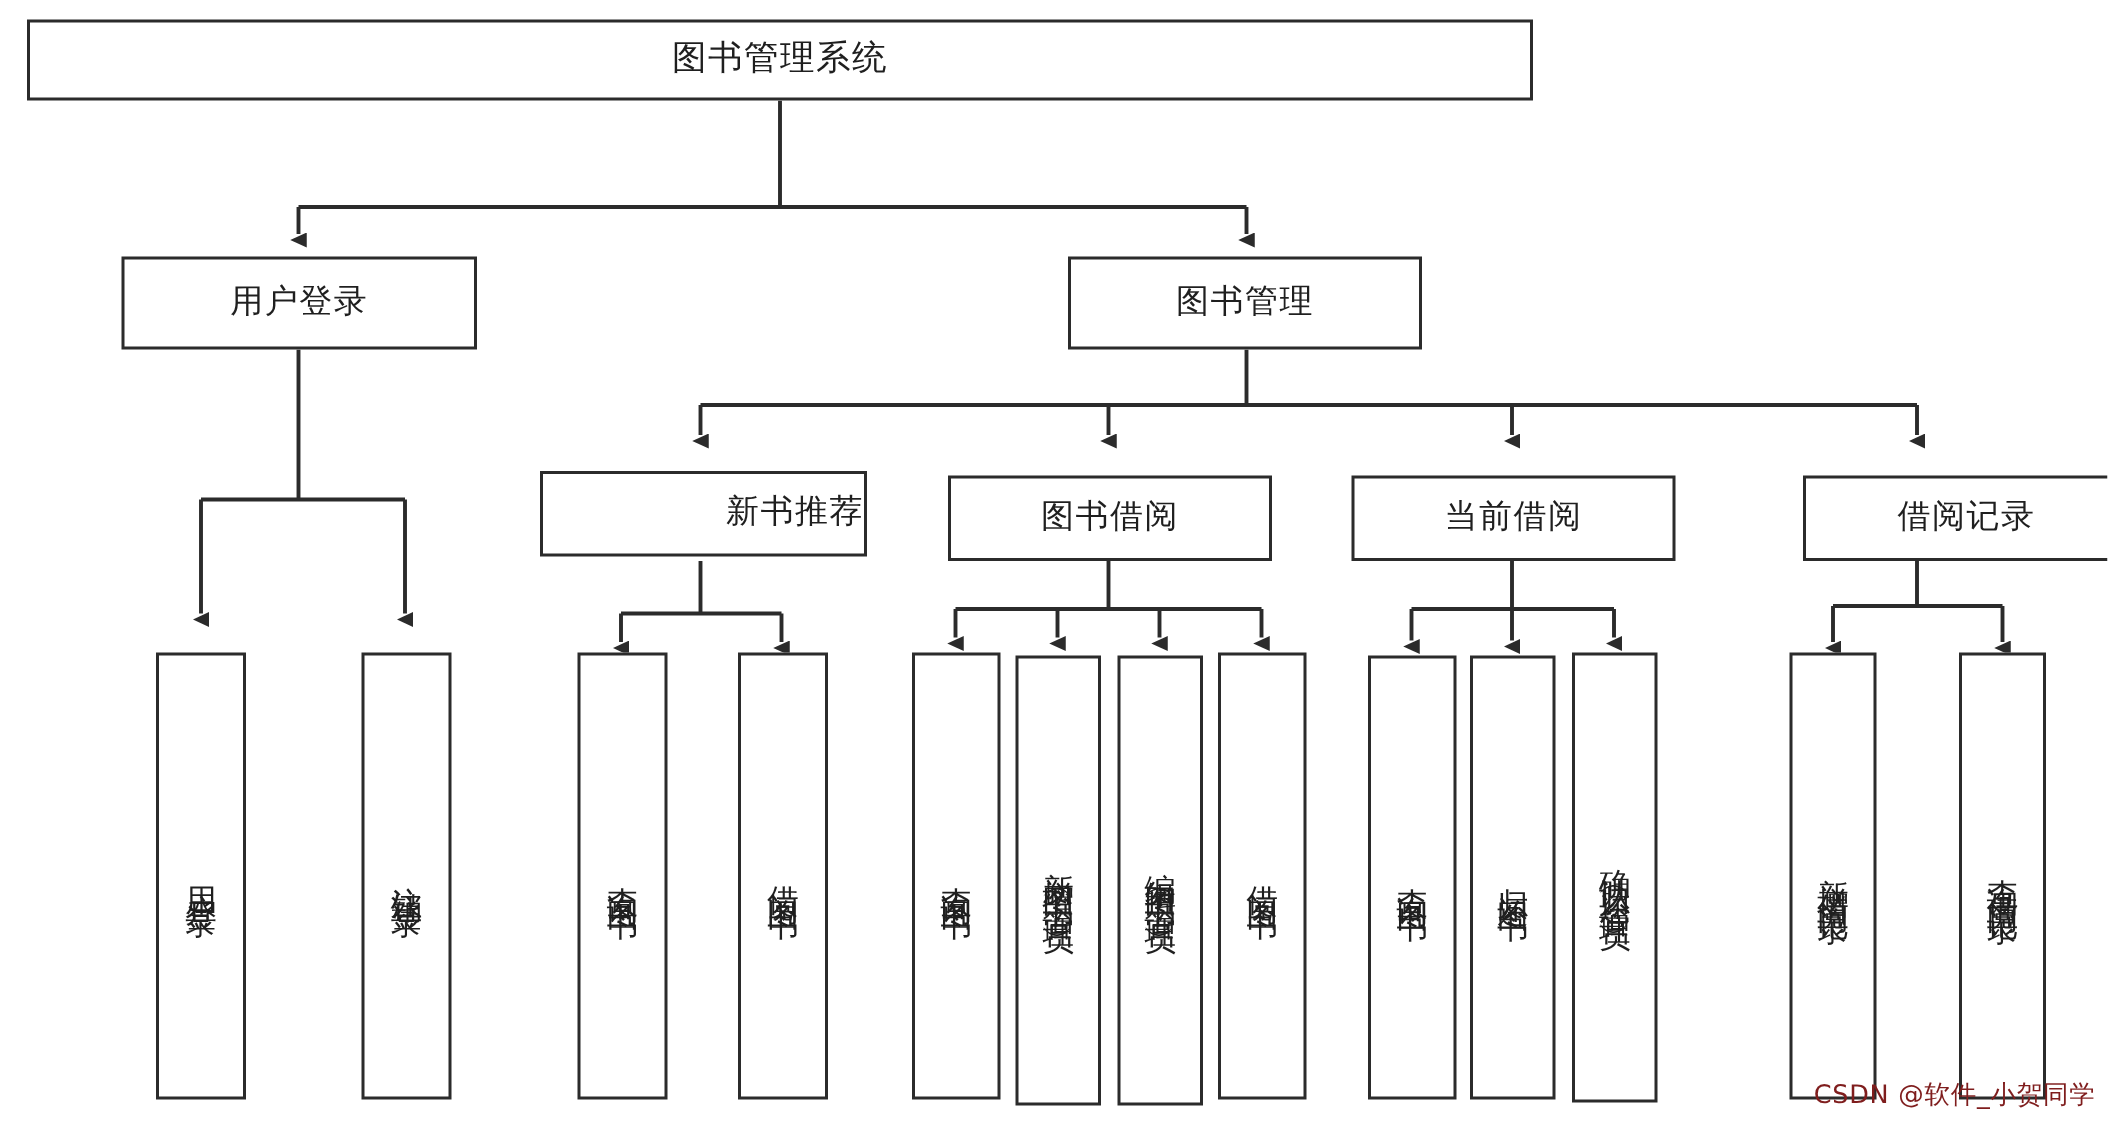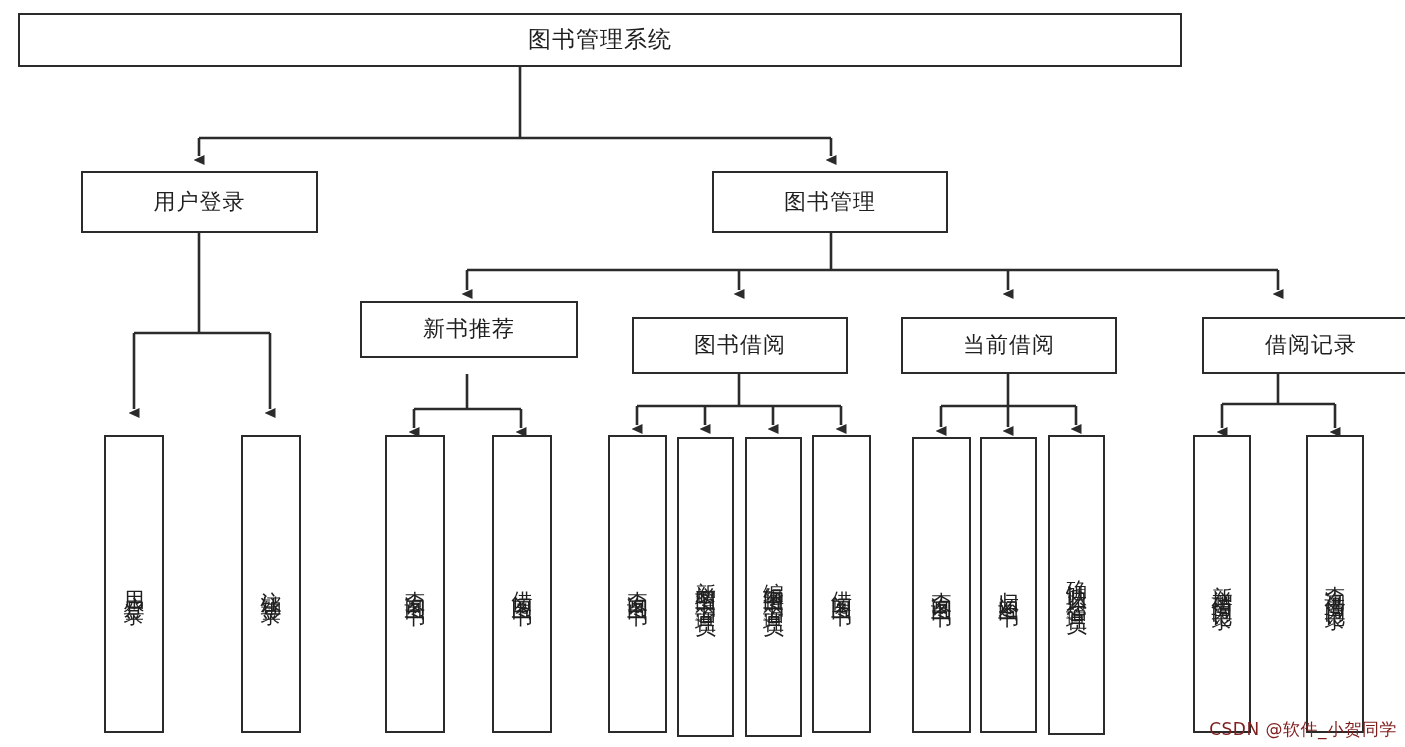--- a/index.html
+++ b/index.html
@@ -117,32 +117,32 @@
       <path d="M1008,406 L1008,427" marker-end="url(#arrow)"></path>
       <path d="M1076,406 L1076,425" marker-end="url(#arrow)"></path>
 
       <path d="M1278,374 L1278,404"></path>
       <path d="M1222,404 L1335,404"></path>
       <path d="M1222,404 L1222,428" marker-end="url(#arrow)"></path>
       <path d="M1335,404 L1335,428" marker-end="url(#arrow)"></path>
     </g>
   </svg>
 
-  <div class="node horiz root" style="left:18px; top:13px; width:1164px; height:54px;">
+  <div class="node horiz root" style="left:18px; top:13px; width:1004px; height:54px;">
     <span>图书管理系统</span>
   </div>
 
   <div class="node horiz" style="left:81px; top:171px; width:237px; height:62px;">
     <span>用户登录</span>
   </div>
   <div class="node horiz" style="left:712px; top:171px; width:236px; height:62px;">
     <span>图书管理</span>
   </div>
 
-  <div class="node horiz" style="left:360px; top:301px; width:218px; height:57px;">
+  <div class="node horiz" style="left:360px; top:314px; width:218px; height:57px;justify-content:flex-end;">
     <span>新书推荐</span>
   </div>
   <div class="node horiz" style="left:901px; top:317px; width:216px; height:57px;">
     <span>当前借阅</span>
   </div>
   <div class="node horiz" style="left:632px; top:317px; width:216px; height:57px;">
     <span>图书借阅</span>
   </div>
   <div class="node horiz" style="left:1170px; top:317px; width:218px; height:57px;margin-left:32px;">
     <span>借阅记录</span>

